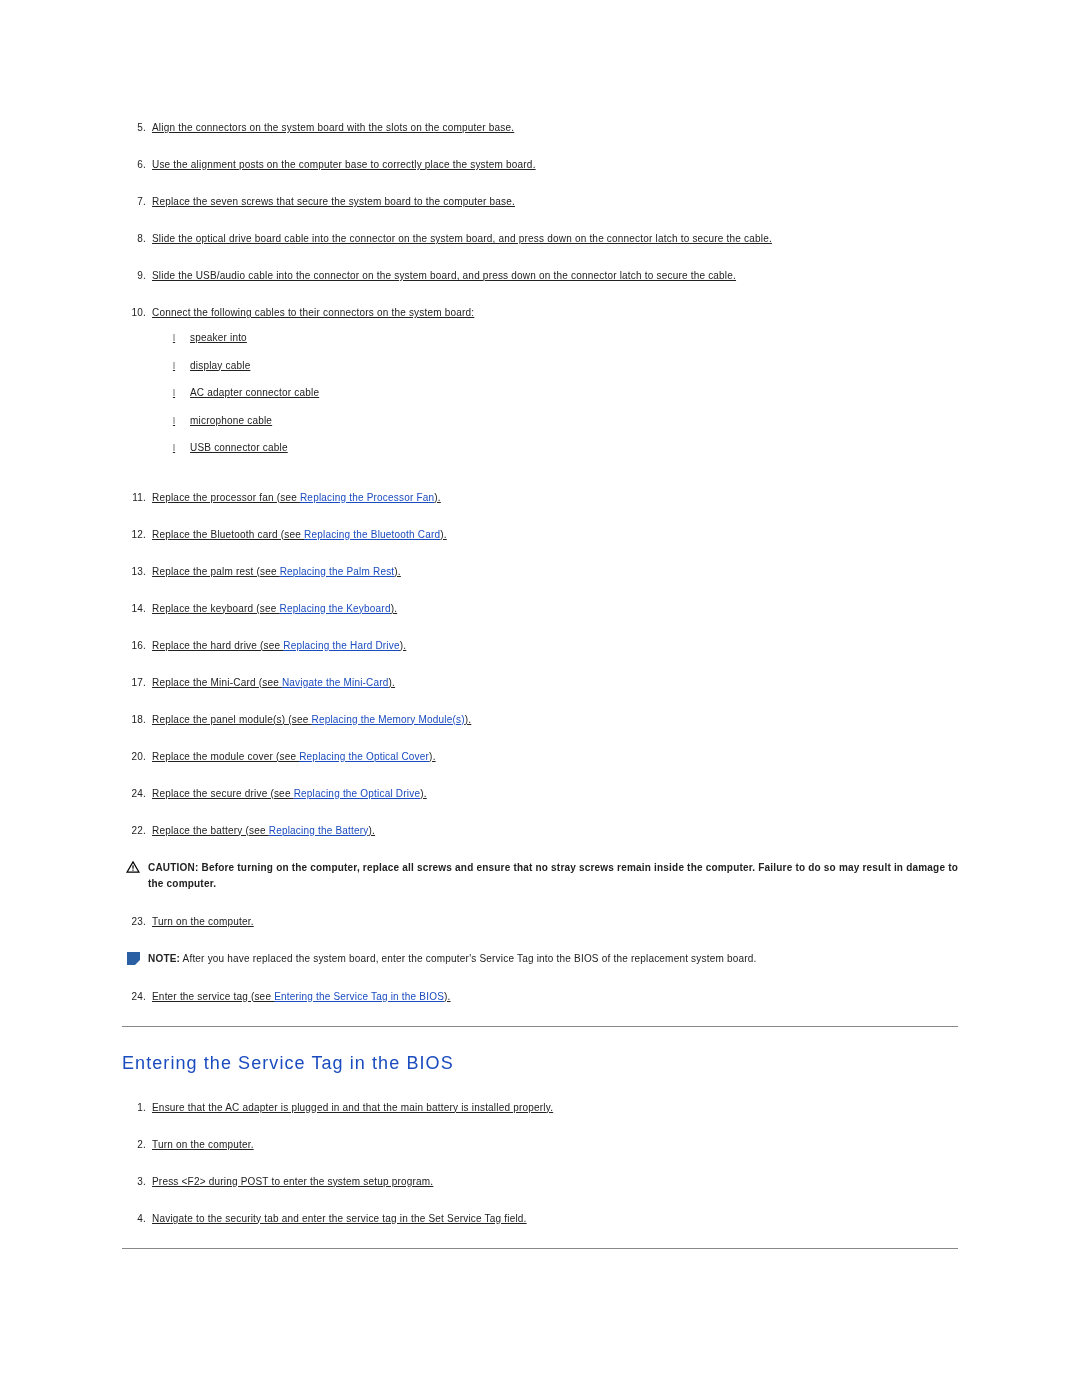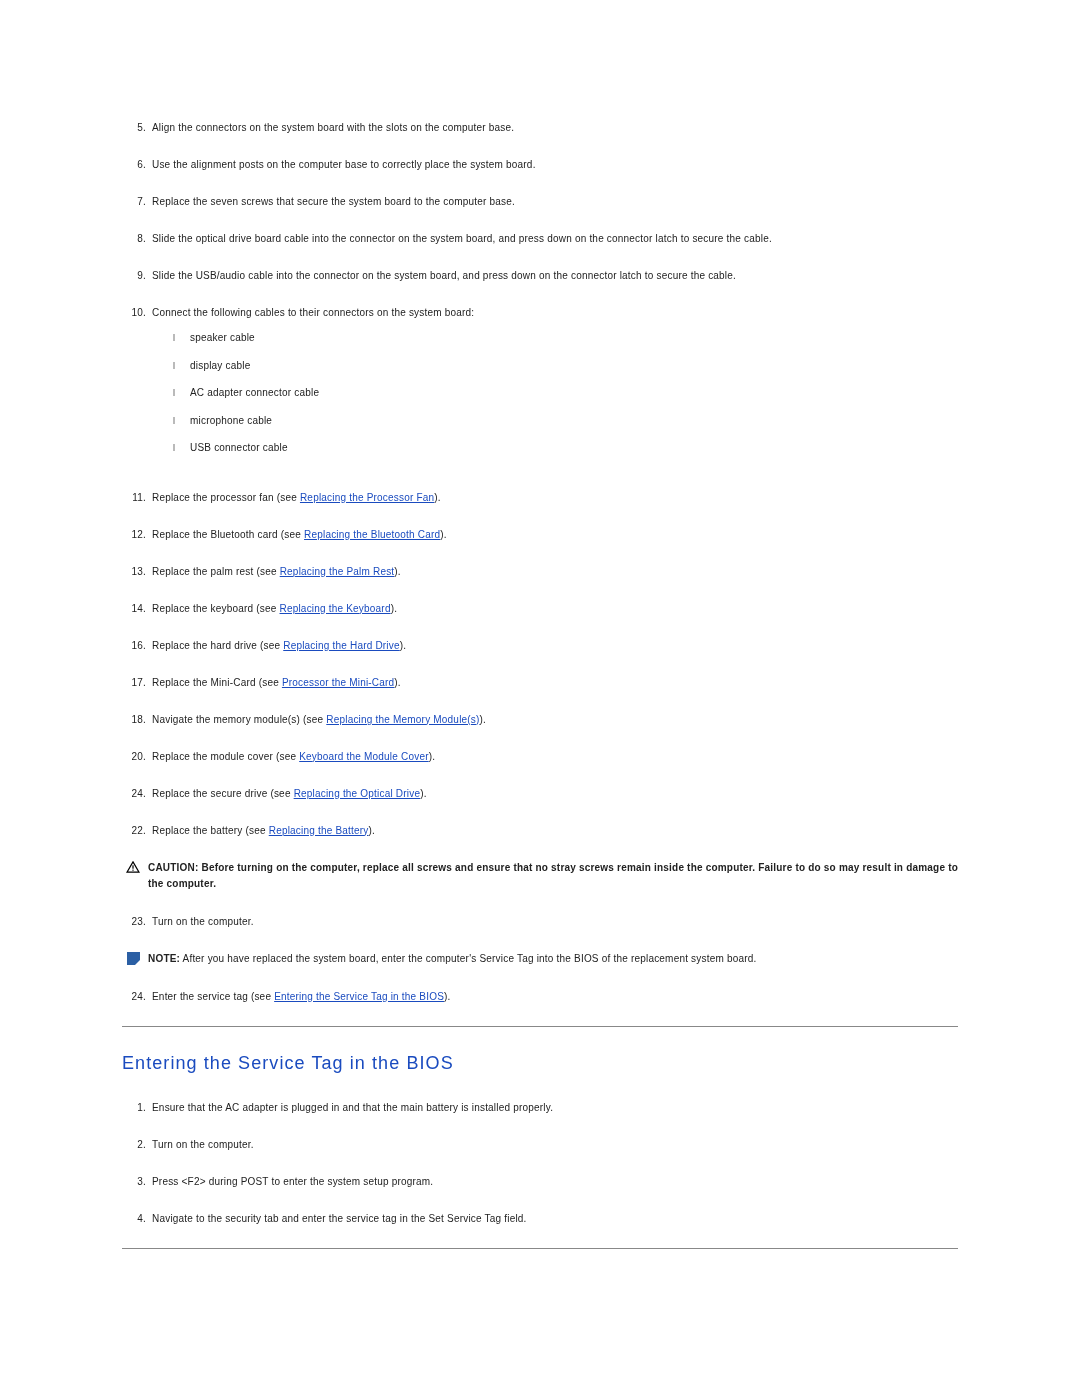--- a/index.html
+++ b/index.html
@@ -30,20 +30,21 @@
     line-height: 1.5;
   }
   ol.main > li .num {
     width: 24px;
     flex: 0 0 24px;
     text-align: right;
     margin-right: 6px;
   }
   ol.main > li .body {
     flex: 1;
+    text-decoration: underline;
   }
   ul.sub {
     list-style: none;
     padding: 0;
     margin: 10px 0 0 16px;
   }
   ul.sub > li {
     display: flex;
     align-items: baseline;
     margin-bottom: 12px;
@@ -137,21 +138,21 @@
       <span class="num">9.</span>
       <span class="body">Slide the USB/audio cable into the connector on the system board, and press down on the connector latch to secure the cable.</span>
     </li>
     <li>
       <span class="num">10.</span>
       <span class="body">
         <span>Connect the following cables to their connectors on the system board:</span>
         <ul class="sub">
           <li>
               <span class="bullet">l</span>
-              <span>speaker cable</span>
+              <span>speaker into</span>
             </li>
           <li>
               <span class="bullet">l</span>
               <span>display cable</span>
             </li>
           <li>
               <span class="bullet">l</span>
               <span>AC adapter connector cable</span>
             </li>
           <li>
@@ -180,29 +181,29 @@
     <li>
       <span class="num">14.</span>
       <span class="body"><span>Replace the keyboard (see </span><a class="xref">Replacing the Keyboard</a><span>).</span></span>
     </li>
     <li>
       <span class="num">16.</span>
       <span class="body"><span>Replace the hard drive (see </span><a class="xref">Replacing the Hard Drive</a><span>).</span></span>
     </li>
     <li>
       <span class="num">17.</span>
-      <span class="body"><span>Replace the Mini-Card (see </span><a class="xref">Processor the Mini-Card</a><span>).</span></span>
+      <span class="body"><span>Replace the Mini-Card (see </span><a class="xref">Navigate the Mini-Card</a><span>).</span></span>
     </li>
     <li>
       <span class="num">18.</span>
-      <span class="body"><span>Navigate the memory module(s) (see </span><a class="xref">Replacing the Memory Module(s)</a><span>).</span></span>
+      <span class="body"><span>Replace the panel module(s) (see </span><a class="xref">Replacing the Memory Module(s)</a><span>).</span></span>
     </li>
     <li>
       <span class="num">20.</span>
-      <span class="body"><span>Replace the module cover (see </span><a class="xref">Keyboard the Module Cover</a><span>).</span></span>
+      <span class="body"><span>Replace the module cover (see </span><a class="xref">Replacing the Optical Cover</a><span>).</span></span>
     </li>
     <li>
       <span class="num">24.</span>
       <span class="body"><span>Replace the secure drive (see </span><a class="xref">Replacing the Optical Drive</a><span>).</span></span>
     </li>
     <li>
       <span class="num">22.</span>
       <span class="body"><span>Replace the battery (see </span><a class="xref">Replacing the Battery</a><span>).</span></span>
     </li>
   </ol>

